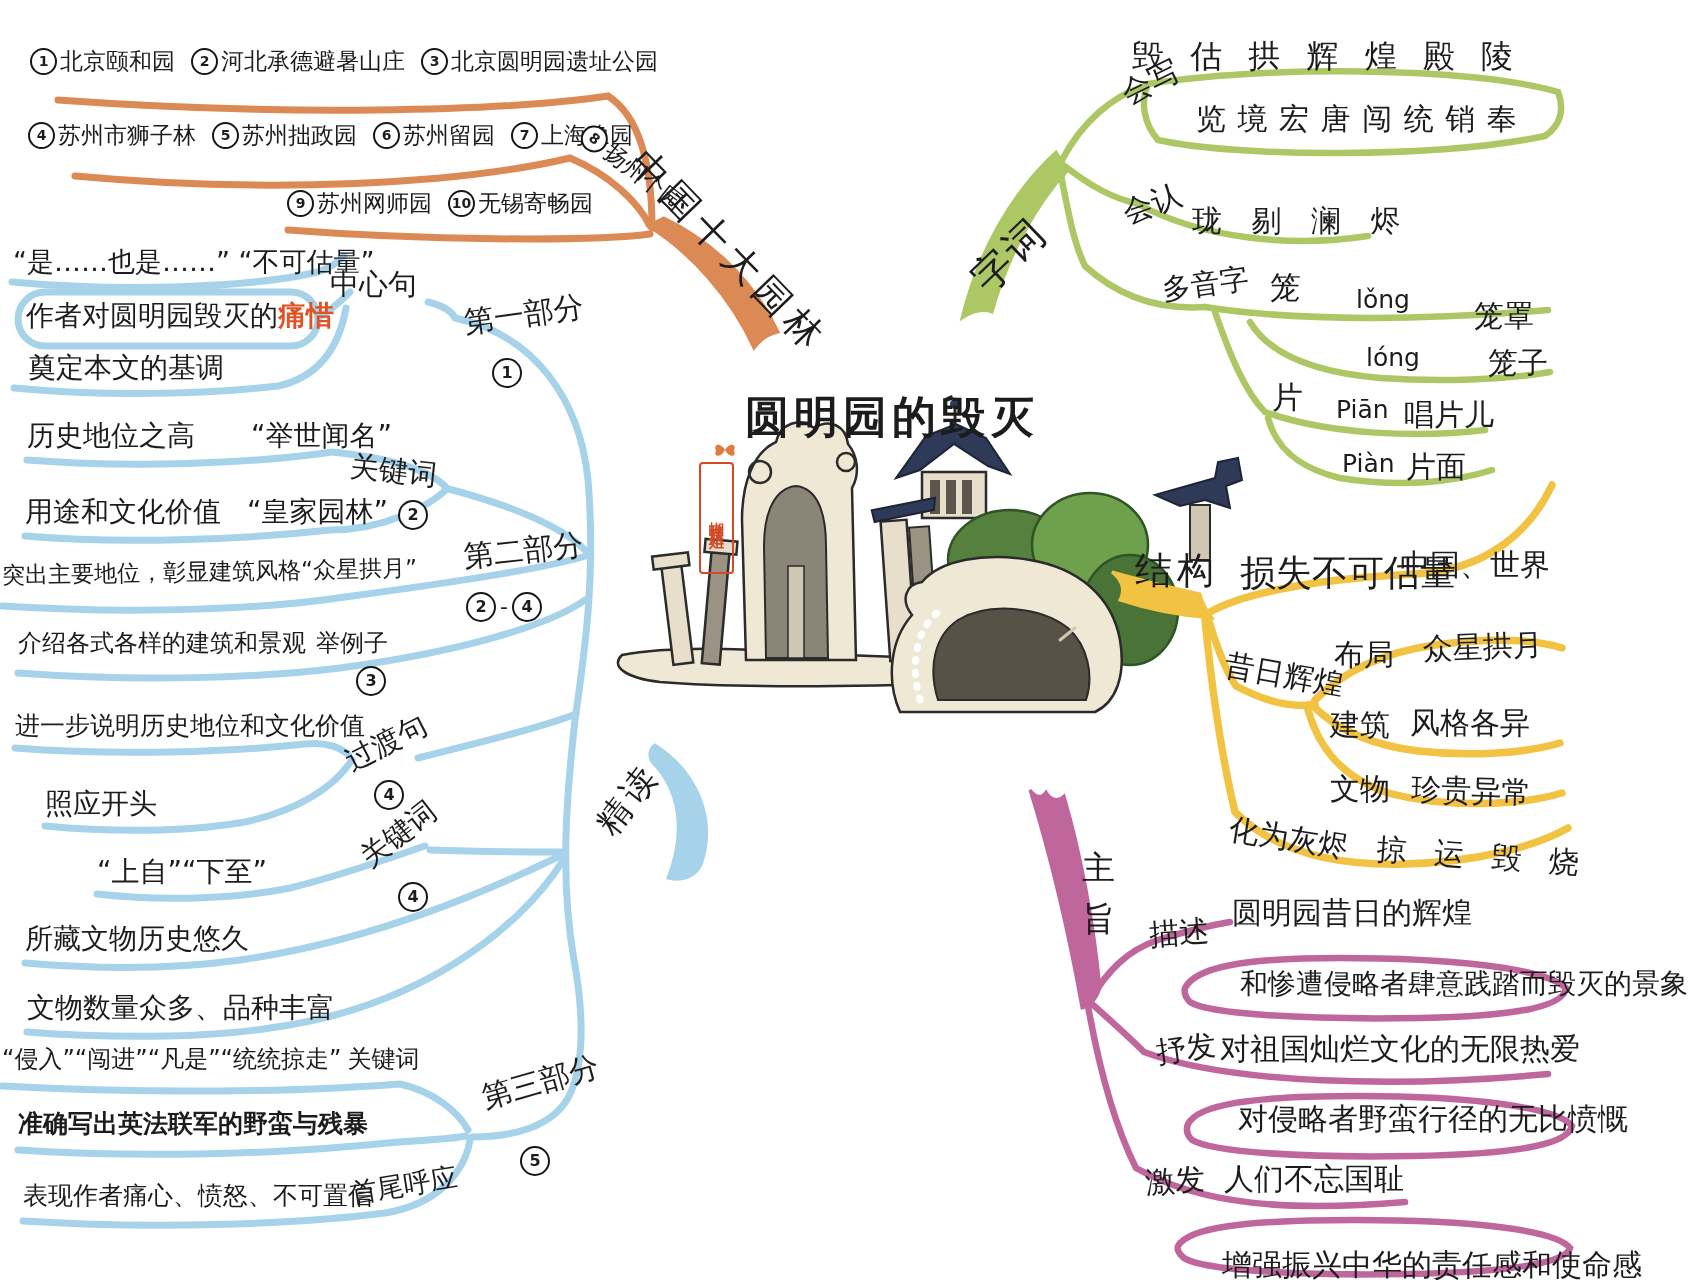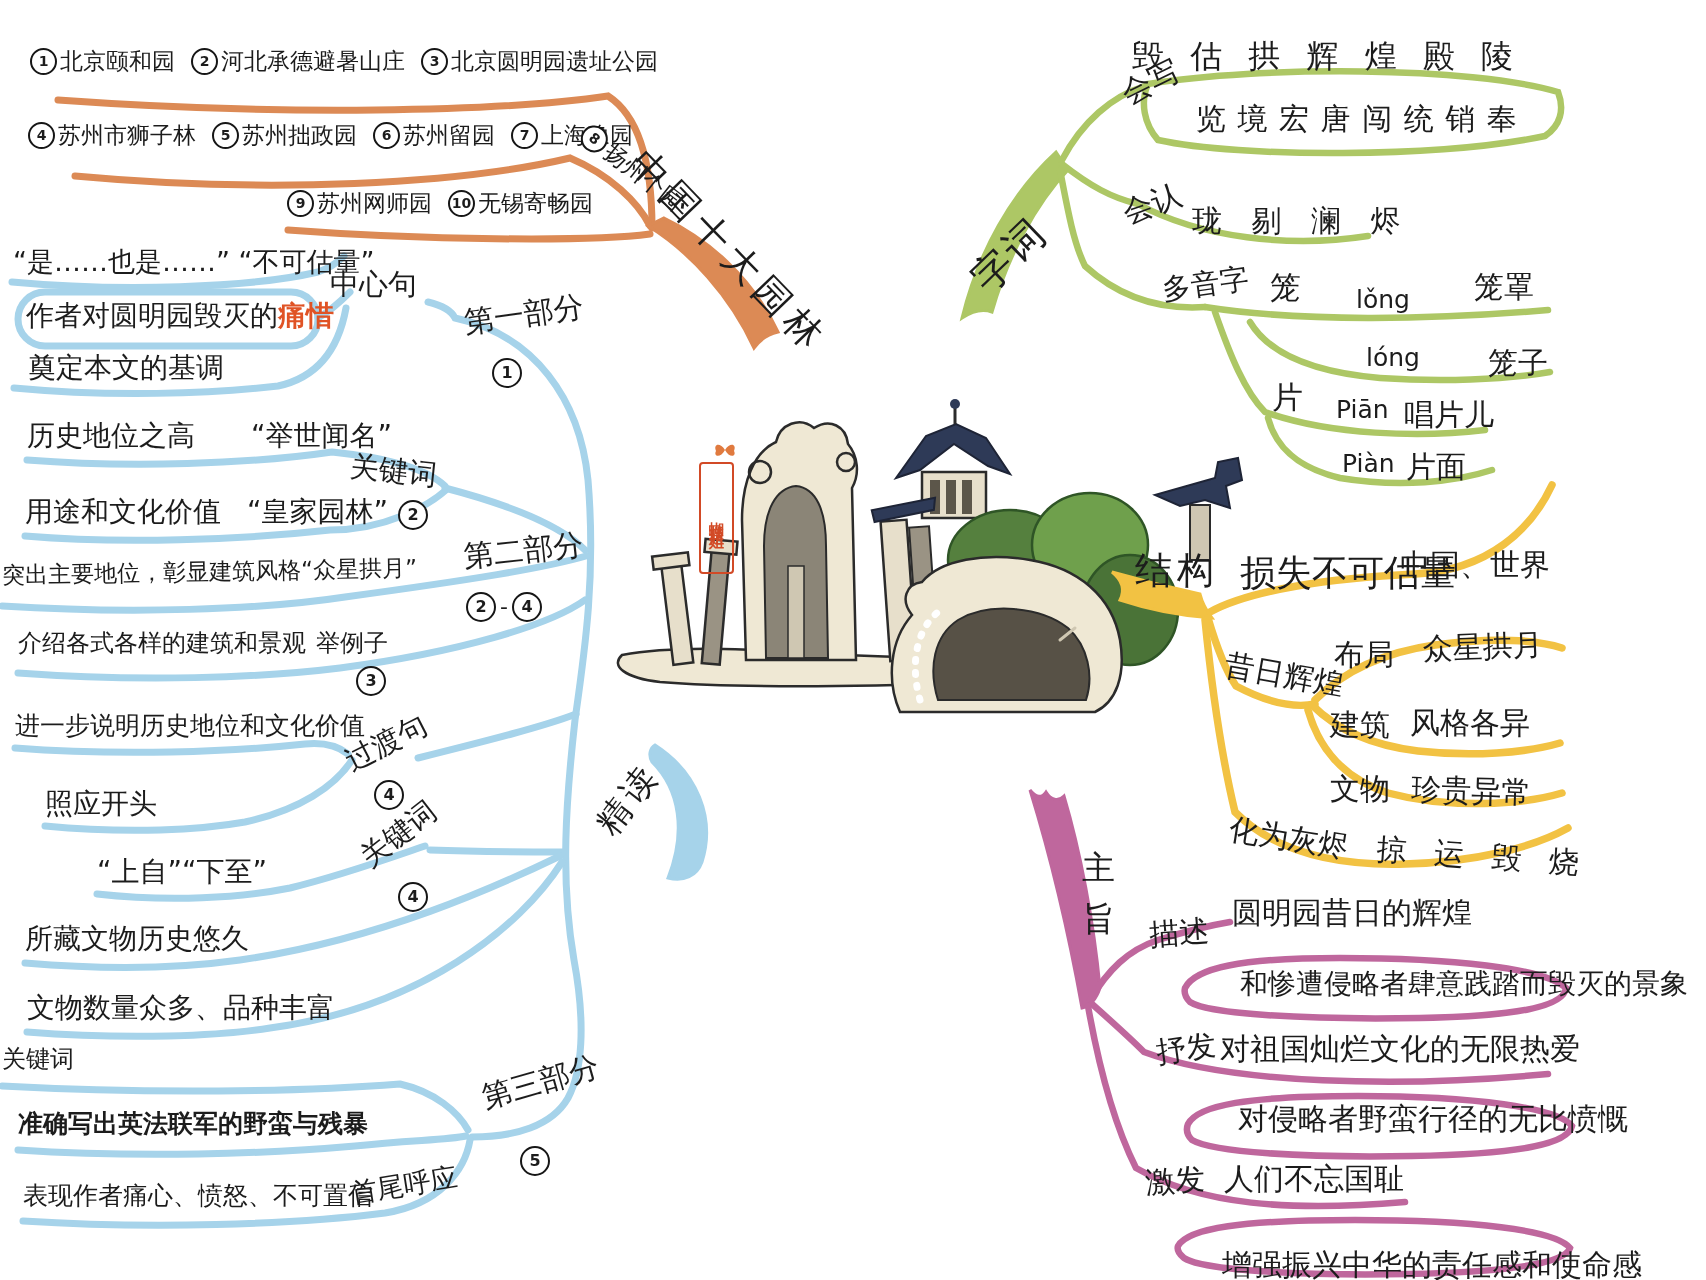--- a/index.html
+++ b/index.html
@@ -136,20 +136,21 @@
     <path d="M430,850 C480,852 525,852 562,852"></path>
     <path d="M25,963 C120,971 190,967 240,960 C380,940 500,885 560,856"></path>
     <path d="M27,1032 C130,1040 220,1036 270,1028 C420,1008 520,928 562,862"></path>
     <path d="M2,1086 C150,1094 300,1092 400,1084 C435,1092 458,1112 468,1130"></path>
     <path d="M18,1150 C140,1158 265,1154 355,1146 C410,1140 448,1140 466,1136"></path>
     <path d="M23,1221 C150,1229 290,1225 385,1213 C440,1204 465,1170 470,1140"></path>
     <path d="M655,745 C697,772 716,818 702,862 C697,876 684,882 668,878 C686,832 680,790 652,762 C648,755 650,748 655,745 Z" fill="#A6D3EA" stroke-width="3"></path>
   </g>
 </svg>
 
+<div class="t" style="left:745px;top:392px;font-size:44px;letter-spacing:5px;font-weight:bold;">圆明园的毁灭</div>
 <div class="seal" style="left:699px;top:462px;height:96px;">蝴蝶姐姐</div>
 <svg class="t" style="left:712px;top:440px;" width="26" height="20">
   <path d="M13,10 C8,2 1,4 4,11 C1,17 9,18 13,10 M13,10 C18,2 25,4 22,11 C25,17 17,18 13,10" fill="#E07A3F"></path>
 </svg>
 
 <div class="t row" style="left:30px;top:48px;">
   <span class="garden-item">
         <span class="gn">1</span>
         <span>北京颐和园</span>
       </span>
@@ -198,21 +199,21 @@
 
 <div class="t" style="left:962px;top:268px;font-size:40px;letter-spacing:3px;transform:rotate(-44deg);">字词</div>
 <div class="t" style="left:1116px;top:80px;font-size:30px;transform:rotate(-26deg);">会写</div>
 <div class="t" style="left:1132px;top:38px;font-size:32px;letter-spacing:8px;">毁 估 拱 辉 煌 殿 陵</div>
 <div class="t" style="left:1196px;top:102px;font-size:30px;letter-spacing:1px;">览 境 宏 唐 闯 统 销 奉</div>
 <div class="t" style="left:1118px;top:198px;font-size:30px;transform:rotate(-20deg);">会认</div>
 <div class="t" style="left:1192px;top:204px;font-size:30px;letter-spacing:10px;">珑 剔 澜 烬</div>
 <div class="t" style="left:1160px;top:274px;font-size:29px;transform:rotate(-8deg);">多音字</div>
 <div class="t" style="left:1270px;top:270px;font-size:31px;">笼</div>
 <div class="t" style="left:1356px;top:286px;font-size:25px;">lǒng</div>
-<div class="t" style="left:1474px;top:270px;font-size:30px;">笼罩</div>
+<div class="t" style="left:1474px;top:299px;font-size:30px;">笼罩</div>
 <div class="t" style="left:1366px;top:344px;font-size:25px;">lóng</div>
 <div class="t" style="left:1488px;top:346px;font-size:30px;">笼子</div>
 <div class="t" style="left:1272px;top:380px;font-size:31px;">片</div>
 <div class="t" style="left:1336px;top:396px;font-size:25px;">Piān</div>
 <div class="t" style="left:1404px;top:398px;font-size:30px;">唱片儿</div>
 <div class="t" style="left:1342px;top:450px;font-size:25px;">Piàn</div>
 <div class="t" style="left:1406px;top:450px;font-size:30px;">片面</div>
 
 <div class="t" style="left:1135px;top:550px;font-size:37px;letter-spacing:5px;">结构</div>
 <div class="t" style="left:1240px;top:552px;font-size:36px;">损失不可估量</div>
@@ -280,20 +281,21 @@
 <div class="t" style="left:340px;top:748px;font-size:29px;transform:rotate(-27deg);">过渡句</div>
 <div class="cnum t" style="left:374px;top:780px;">4</div>
 
 <div class="t" style="left:97px;top:856px;font-size:28px;">“上自”“下至”</div>
 <div class="t" style="left:354px;top:848px;font-size:29px;transform:rotate(-38deg);">关键词</div>
 <div class="cnum t" style="left:398px;top:882px;">4</div>
 <div class="t" style="left:25px;top:923px;font-size:28px;">所藏文物历史悠久</div>
 <div class="t" style="left:27px;top:992px;font-size:28px;">文物数量众多、品种丰富</div>
 
 <div class="t row" style="left:2px;top:1046px;font-size:24px;gap:6px;">
+  <span>“侵入”“闯进”“凡是”“统统掠走”</span>
   <span>关键词</span>
 </div>
 <div class="t" style="left:18px;top:1110px;font-size:25px;font-weight:bold;">准确写出英法联军的野蛮与残暴</div>
 <div class="t" style="left:478px;top:1082px;font-size:30px;transform:rotate(-16deg);">第三部分</div>
 <div class="cnum t" style="left:520px;top:1146px;">5</div>
 <div class="t" style="left:23px;top:1182px;font-size:25px;">表现作者痛心、愤怒、不可置信</div>
 <div class="t" style="left:348px;top:1178px;font-size:27px;transform:rotate(-9deg);">首尾呼应</div>
 
 <div class="t" style="left:588px;top:818px;font-size:34px;letter-spacing:6px;transform:rotate(-52deg);">精读</div>
 

